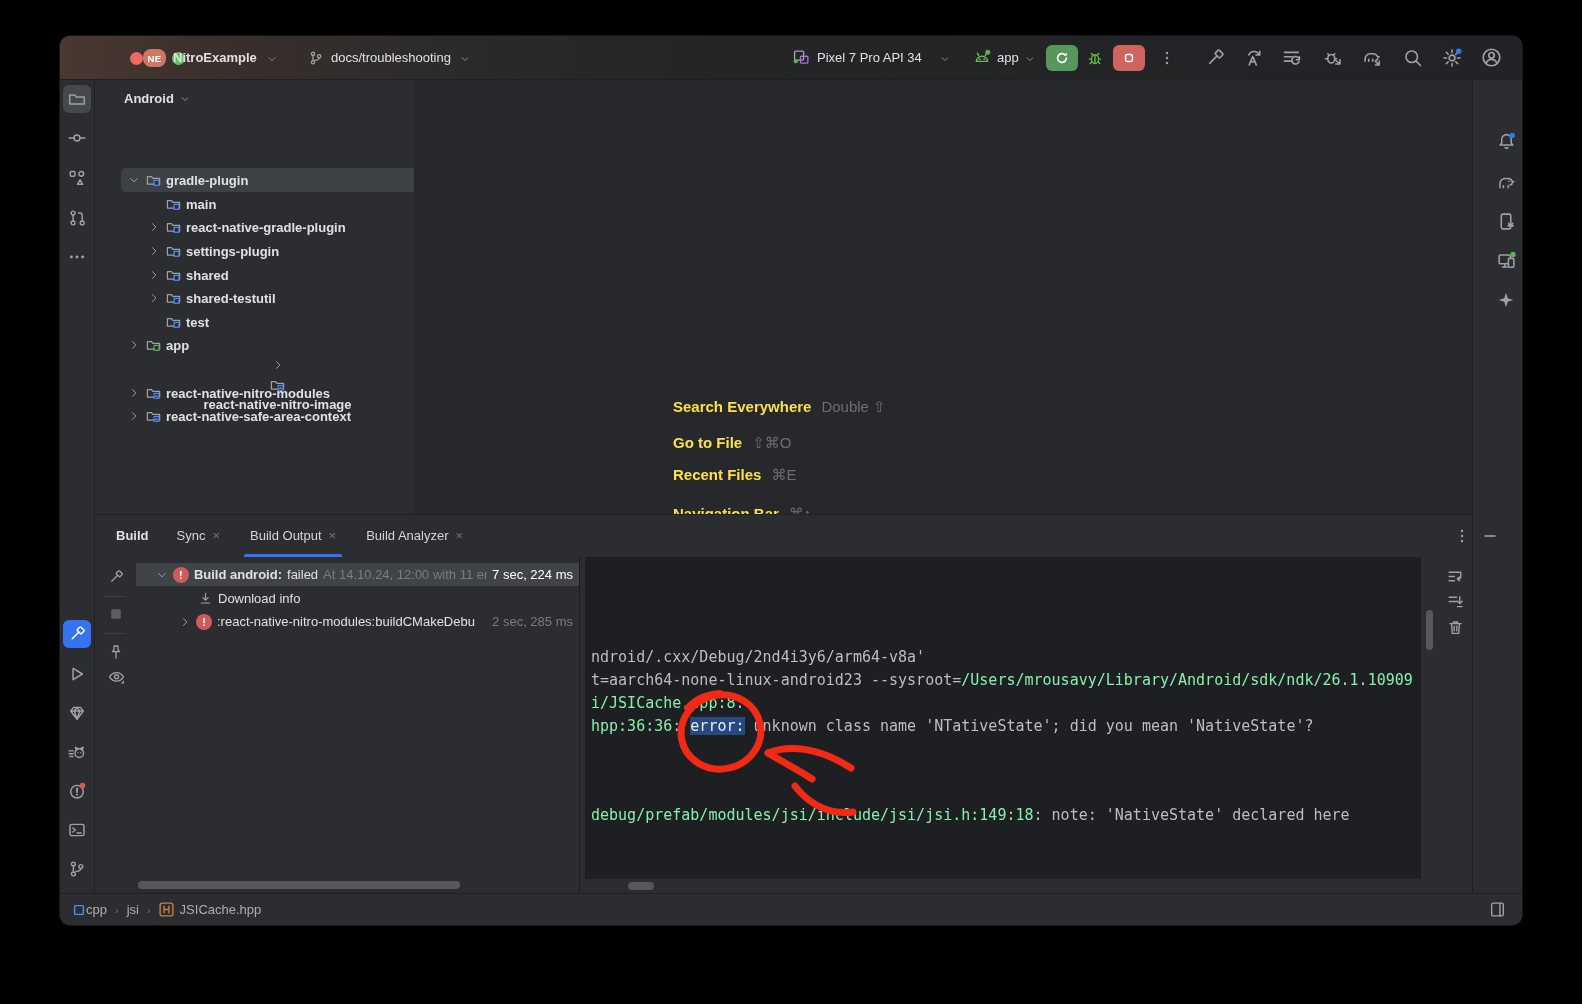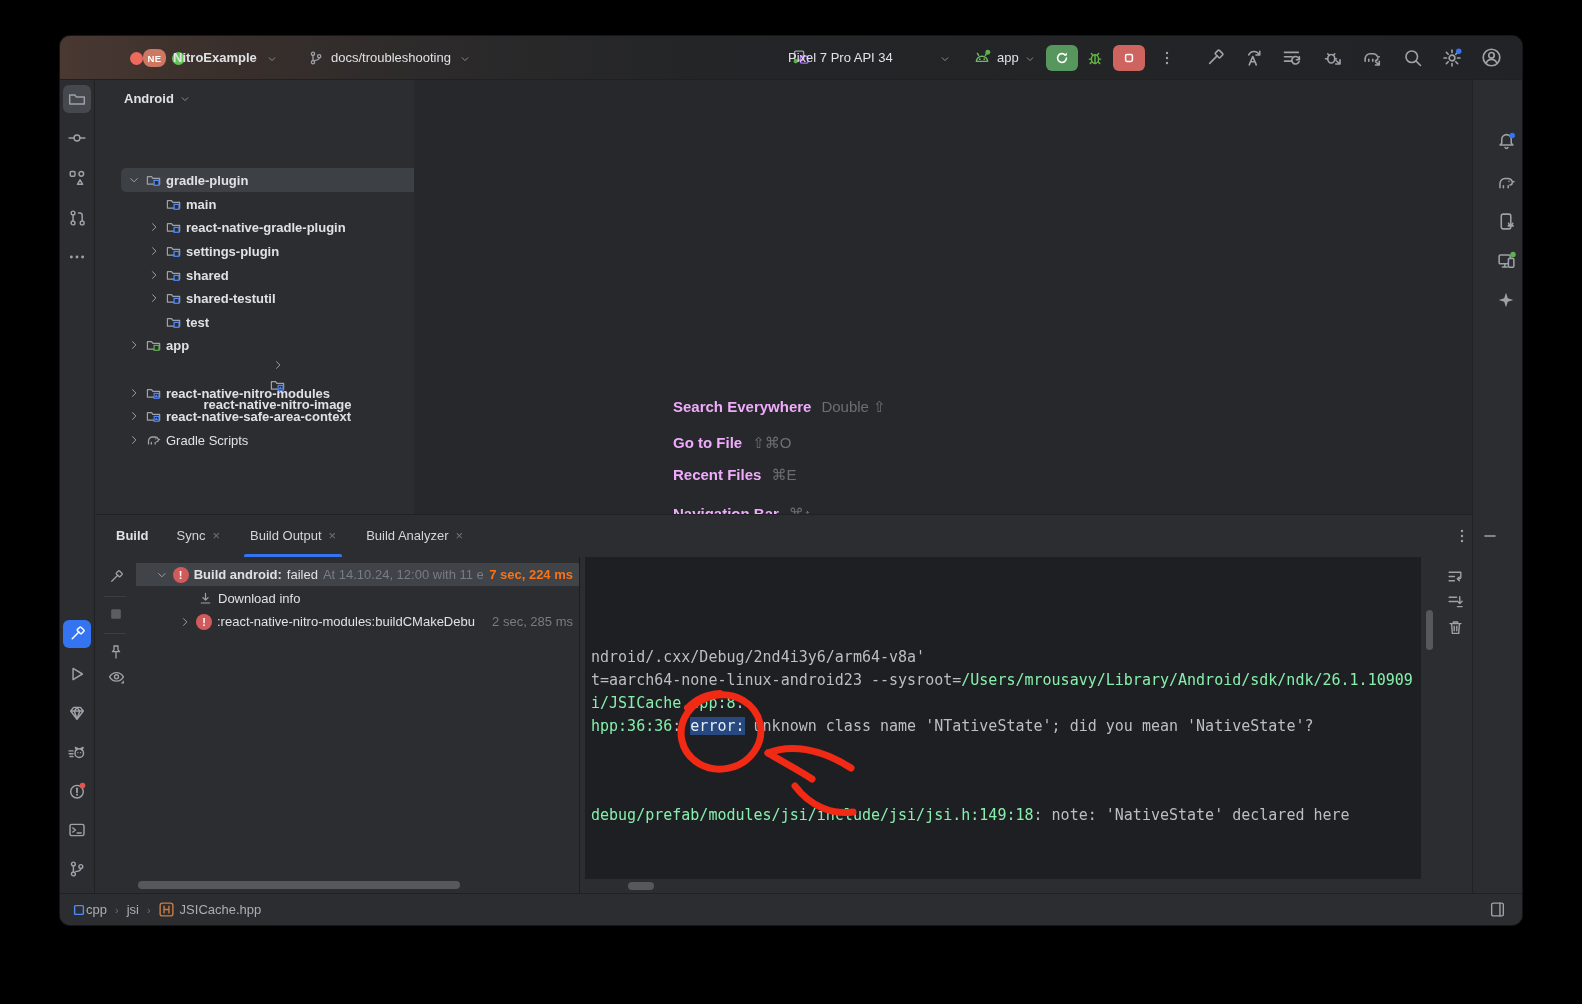--- a/index.html
+++ b/index.html
@@ -42,39 +42,39 @@
   .trow { position:absolute; height:24px; width:100%; display:flex; align-items:center; gap:4px;
           font-size:13px; font-weight:bold; color:#dfe1e5; white-space:nowrap; }
   .trow .slot { width:16px; height:16px; flex:0 0 16px; display:flex; align-items:center; justify-content:center; }
   .trow.sel { background:#3d4045; border-radius:5px; left:9px !important; width:299px; }
   .pl1 { padding-left:14px; } .pl2 { padding-left:34px; }
   .trow.sel.pl1 { padding-left:5px; }
 
   
   .editor { position:absolute; left:354px; top:44px; width:1058px; height:434px; background:#26282b; }
   .short-row { position:absolute; left:259px; font-size:15px; white-space:nowrap; }
-  .short-row b { color:#f0abfc; font-weight:bold; }
+  .short-row b { color:#fde047; font-weight:bold; }
   .short-row span { color:#6b6f75; margin-left:10px; }
 
   
   .build-panel { position:absolute; left:36px; top:478px; width:1376px; height:379px; background:#2b2d30; }
   .bp-head { position:absolute; left:0; top:0; width:100%; height:43px; display:flex; align-items:center; }
   .bp-title { font-size:13px; font-weight:bold; color:#dfe1e5; margin-left:20px; }
   .bp-tab { position:relative; height:43px; display:flex; align-items:center; gap:7px;
             font-size:13px; color:#d3d5d9; margin-left:26px; padding:0 2px; }
   .bp-tab .x { color:#71757b; font-size:13px; }
   .bp-tab.active::after { content:""; position:absolute; left:-4px; right:-4px; bottom:0; height:3px;
             background:#3574f0; border-radius:2px 2px 0 0; }
   .mini-ic { position:absolute; left:8px; width:24px; height:24px; display:flex; align-items:center; justify-content:center; }
   .mini-div { position:absolute; left:8px; width:22px; height:1px; background:#3c3e42; }
   .btree-row { position:absolute; left:40px; width:443px; height:23px; display:flex; align-items:center; gap:5px;
                font-size:13px; color:#dfe1e5; white-space:nowrap; overflow:hidden; }
   .btree-row.sel { background:#404348; }
   .btree-row .meta { color:#787c83; overflow:hidden; flex:1 1 auto; }
-  .btree-row .dur { margin-left:auto; font-weight:bold; color:#f97316; padding-right:6px; flex:0 0 auto; }
+  .btree-row .dur { margin-left:auto; font-weight:normal; color:#ffffff; padding-right:6px; flex:0 0 auto; }
   .btree-row .dur.gray { font-weight:normal; color:#787c83; }
   .err-badge { width:16px; height:16px; border-radius:50%; background:#d15b5b; color:#fff; flex:0 0 16px;
                font-size:11px; font-weight:bold; display:flex; align-items:center; justify-content:center; }
   .console { position:absolute; left:489px; top:43px; width:836px; height:336px; background:#1e1f22; overflow:hidden;
              font-family:"DejaVu Sans Mono", monospace; font-size:15px; color:#bcbec4; }
   .cline { position:absolute; left:6px; white-space:nowrap; }
   .clink { color:#86efac; }
   .cerr { background:#28497f; color:#e8eef7; }
   .bdiv { position:absolute; top:43px; width:1px; height:336px; background:#1b1d1f; }
   .hscroll-track { position:absolute; background:#2b2d30; }
@@ -113,21 +113,21 @@
     <div class="tb-text" style="left:271px;">docs/troubleshooting</div>
     <svg class="chev" style="left:400px;" width="10" height="10" viewBox="0 0 16 16">
           <path class="ic" d="M3.5 6l4.5 4.5L12.5 6"></path>
         </svg>
 
     <svg class="chev" style="left:733px; top:13px;" width="17" height="17" viewBox="0 0 16 16">
       <rect class="ic" x="1.5" y="2" width="8.5" height="8.5" rx="1"></rect>
       <rect class="ic" x="7" y="6.8" width="7" height="6.5" rx="1" style="stroke:#b06cf0;"></rect>
       <circle cx="2.6" cy="11.6" r="2" fill="#5fb04f"></circle>
     </svg>
-    <div class="tb-text" style="left:728px;">Pixel 7 Pro API 34</div>
+    <div class="tb-text" style="left:757px;">Pixel 7 Pro API 34</div>
     <svg class="chev" style="left:880px;" width="10" height="10" viewBox="0 0 16 16">
           <path class="ic" d="M3.5 6l4.5 4.5L12.5 6"></path>
         </svg>
 
     <svg class="chev" style="left:913px; top:13px;" width="18" height="18" viewBox="0 0 16 16">
       <path d="M3 11a5 4.6 0 0110 0z" fill="none" stroke="#6cba5f" stroke-width="1.3"></path>
       <path d="M5 5.6L3.9 3.8M11 5.6l1.1-1.8" stroke="#6cba5f" stroke-width="1.3" stroke-linecap="round"></path>
       <circle cx="6" cy="9" r=".8" fill="#6cba5f"></circle>
           <circle cx="10" cy="9" r=".8" fill="#6cba5f"></circle>
       <circle cx="13.2" cy="2.8" r="2.2" fill="#5fb04f"></circle>
@@ -480,34 +480,20 @@
       <span class="slot">
             <svg width="17" height="16" viewBox="0 0 17 16">
               <path class="ic" d="M1.5 12.5v-8h4.4l1.4 1.8h7.2v6.2z"></path>
               <rect x="8.6" y="8.4" width="5.2" height="5.2" fill="#2b2d30" stroke="#548af7" stroke-width="1.2"></rect>
               <path d="M10 12.4v-1.6M11.2 12.4v-2.6M12.4 12.4v-1.2" stroke="#548af7" stroke-width="1"></path>
             </svg>
           </span>
       <span>react-native-safe-area-context</span>
     </div>
 
-    <div class="trow pl1" style="top:348px; font-weight:normal;">
-      <span class="slot">
-            <svg width="12" height="12" viewBox="0 0 16 16">
-              <path class="ic" d="M6 3.5L10.5 8 6 12.5"></path>
-            </svg>
-          </span>
-      <span class="slot">
-            <svg width="17" height="16" viewBox="0 0 16 16">
-              <path class="ic" d="M2.5 12V9a4 4 0 014-4h2.3c1.9 0 2.9 1 3.4 2 .3.7 1 .8 1.4.4M12.4 8c0 1.3-.9 1.8-1.8 1.8M5.3 12v-1.6M9.2 12v-1.6"></path>
-              <circle cx="9.8" cy="6.9" r=".6" fill="#9ea1a8"></circle>
-            </svg>
-          </span>
-      <span>Gradle Scripts</span>
-    </div>
   </div>
 
   <div class="editor">
     <div class="short-row" style="top:318px;">
       <b>Search Everywhere</b><span>Double ⇧</span>
     </div>
     <div class="short-row" style="top:354px;">
       <b>Go to File</b><span>⇧⌘O</span>
     </div>
     <div class="short-row" style="top:386px;">

